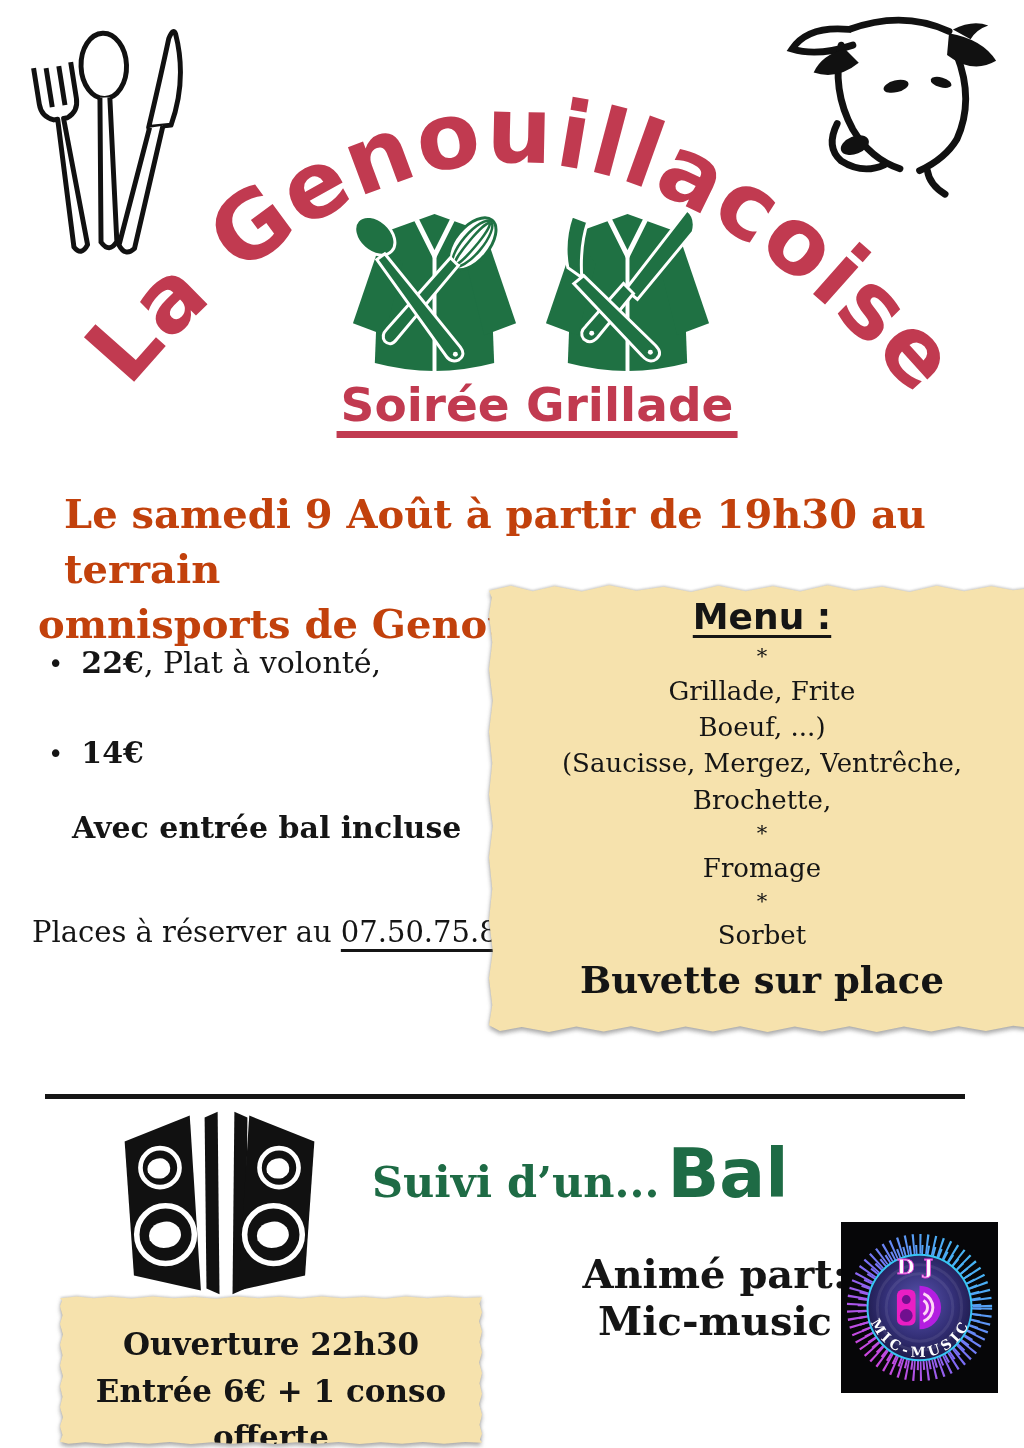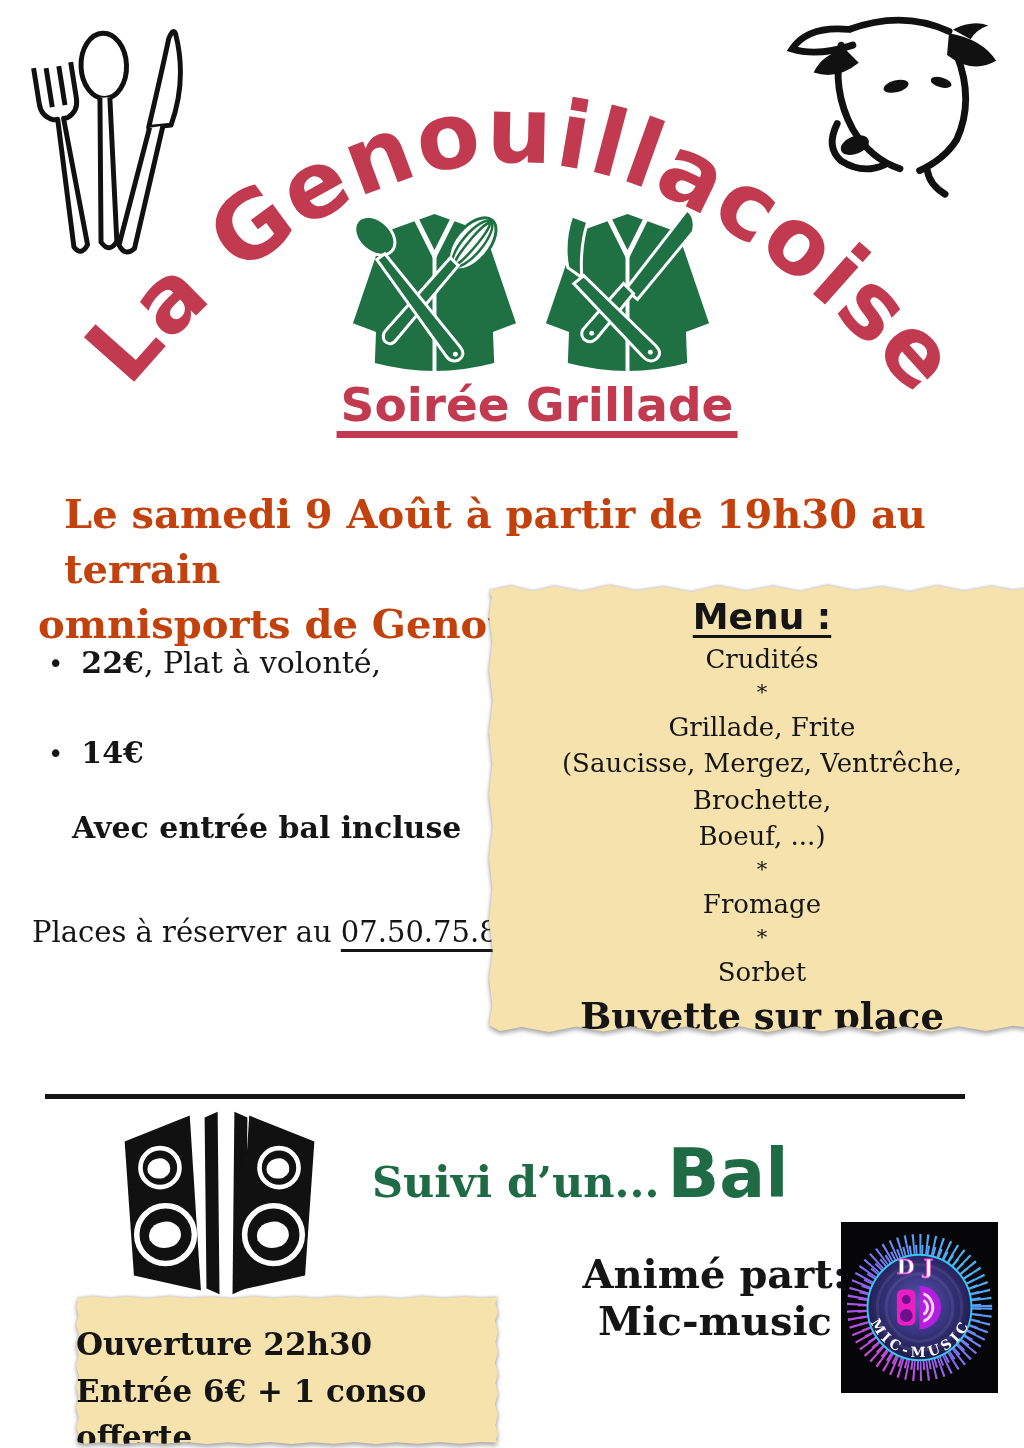--- a/index.html
+++ b/index.html
@@ -65,22 +65,22 @@
   .menu-footer{font-family:"DejaVu Serif", serif;font-size:37px;font-weight:800;margin-top:4px;}
 
   
   .divider{top:1094px;left:45px;width:920px;height:5px;background:#151515;}
   .bal-line{left:372px;top:1140px;display:flex;align-items:baseline;color:#1e6b45;}
   .bal-lead{font-family:"DejaVu Serif", serif;font-weight:800;font-size:43px;}
   .bal-word{font-size:68px;font-weight:bold;margin-left:8px;line-height:1;}
   .host{left:535px;top:1250px;width:360px;text-align:center;
         font-family:"DejaVu Serif", serif;font-weight:800;font-size:40px;line-height:1.18;}
   .footer-wrap{left:60px;top:1296px;width:422px;height:148px;}
-  .footer-box{box-sizing:border-box;text-align:left;padding-top:25px;
-        font-family:"DejaVu Serif", serif;font-size:31px;line-height:1.5;font-weight:600;margin-left:16px;}
+  .footer-box{box-sizing:border-box;text-align:center;padding-top:25px;
+        font-family:"DejaVu Serif", serif;font-size:31px;line-height:1.5;font-weight:600;}
 
   .dj{left:841px;top:1222px;width:157px;height:171px;}
 </style>
 </head>
 <body>
 
 <div class="poster">
 
   <svg class="abs" style="left:8px;top:4px;" width="178" height="272" viewBox="0 0 180 270">
     <g transform="rotate(-9 60 150)" fill="#fff" stroke="#111" stroke-width="5" stroke-linejoin="round">
@@ -177,25 +177,24 @@
     <span class="price">14€</span>
   </div>
   <div class="abs note slab">Avec entrée bal incluse</div>
   <div class="abs places slab">
     <span>Places à réserver au </span><span class="phone">07.50.75.87.10</span>
   </div>
 
   <div class="abs torn-wrap menu-wrap">
     <div class="torn menu">
       <div><span class="menu-heading">Menu :</span></div>
-      <div class="menu-item">Crudités</div>
       <div class="menu-item star">*</div>
       <div class="menu-item">Grillade, Frite</div>
+      <div class="menu-item">Boeuf, ...)</div>
       <div class="menu-item">(Saucisse, Mergez, Ventrêche, Brochette,</div>
-      <div class="menu-item">Boeuf, ...)</div>
       <div class="menu-item star">*</div>
       <div class="menu-item">Fromage</div>
       <div class="menu-item star">*</div>
       <div class="menu-item">Sorbet</div>
       <div class="menu-footer">Buvette sur place</div>
     </div>
   </div>
 
   <div class="abs divider"></div>
 

